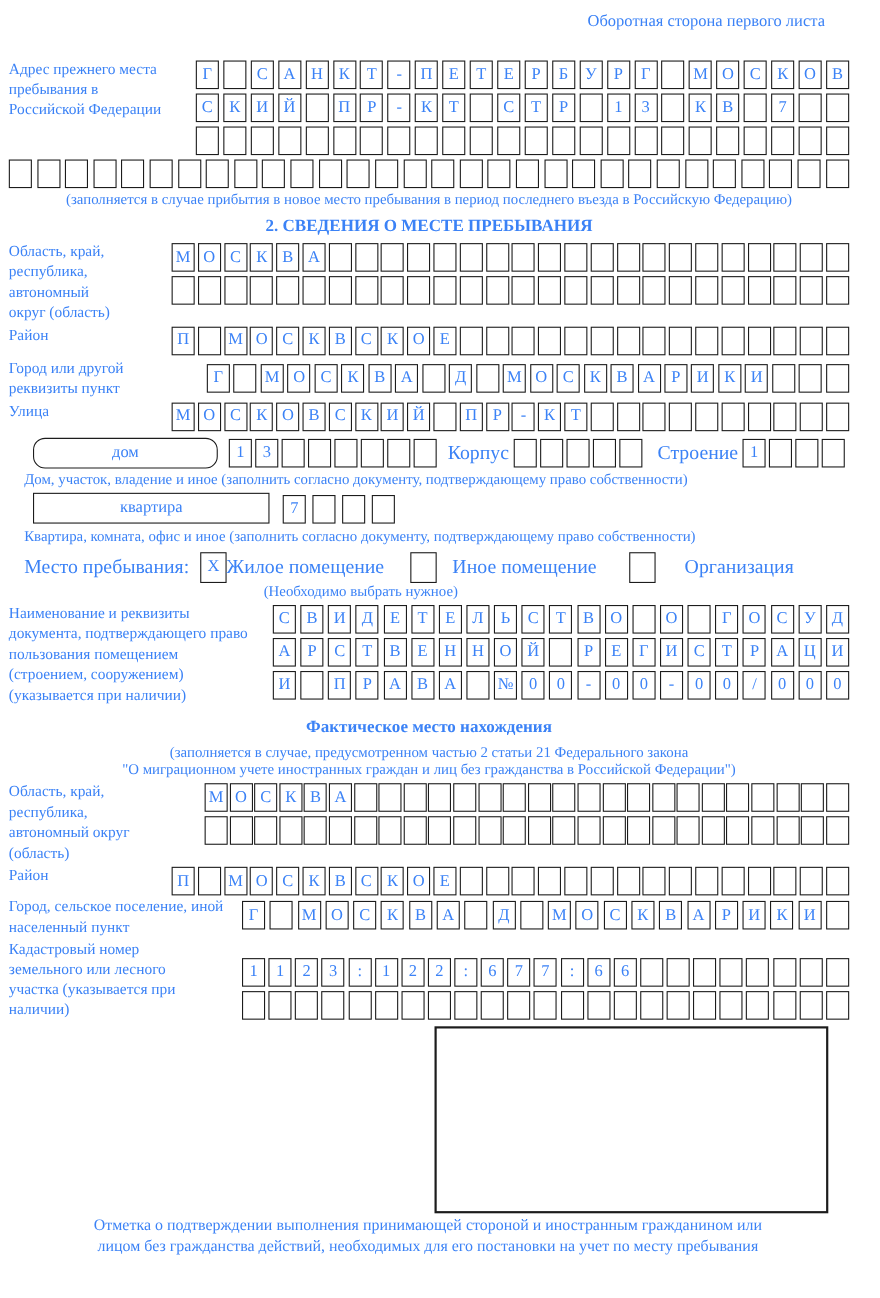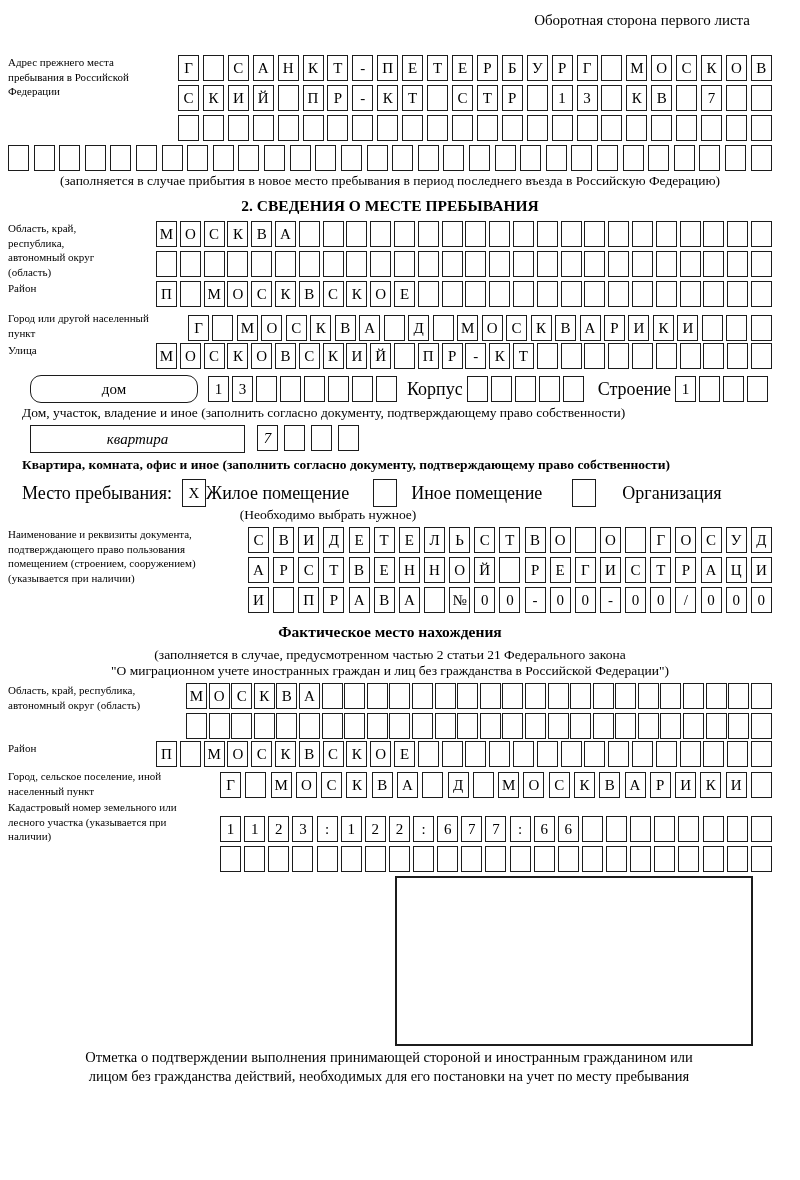--- a/index.html
+++ b/index.html
@@ -1,24 +1,24 @@
 <!DOCTYPE html>
 <html><head>
 <meta charset="utf-8">
 <style>
   * { margin:0; padding:0; box-sizing:border-box; }
   html,body { background:#fff; }
   .page {
     width:780px; height:1180px; overflow:hidden; background:#fff;
-    font-family:"Liberation Serif","DejaVu Serif",serif; color:#000000;
+    font-family:"Liberation Serif","DejaVu Serif",serif; color:#3b82f6;
     padding:12px 8px 0 8px; position:relative;
   }
   .hdr-note { text-align:right; font-size:15px; padding-right:22px; }
   .frow { display:flex; align-items:flex-start; }
-  .lbl { font-size:11px; line-height:1.32; flex-shrink:0; }
+  .lbl { font-size:14px; line-height:1.32; flex-shrink:0; }
   .rows-col { flex:1; display:flex; flex-direction:column; gap:4px; }
   .boxes { display:flex; justify-content:space-between; flex:1; }
   .boxes-fixed { display:flex; gap:3px; }
   .cb {
     width:21px; height:26px; border:1.7px solid #1c1c1c;
     display:flex; align-items:center; justify-content:center;
     font-size:15px; line-height:1; flex-shrink:0; background:#fff;
   }
   .note { font-size:13.5px; text-align:center; }
   .sec-title { font-size:15.5px; font-weight:bold; text-align:center; }
@@ -246,21 +246,21 @@
         <div class="cb"></div>
         <div class="cb"></div>
         <div class="cb"></div>
         <div class="cb"></div>
         <div class="cb"></div>
         <div class="cb"></div>
       </div>
   </div>
 
   <div class="frow mt4">
-    <div class="lbl" style="width:180px; padding-right:14px;">Город или другой населенный пункт</div>
+    <div class="lbl" style="width:180px; padding-right:14px;">Город или другой реквизиты пункт</div>
     <div class="boxes" style="margin-top:4px;">
         <div class="cb">Г</div>
         <div class="cb"></div>
         <div class="cb">М</div>
         <div class="cb">О</div>
         <div class="cb">С</div>
         <div class="cb">К</div>
         <div class="cb">В</div>
         <div class="cb">А</div>
         <div class="cb"></div>
@@ -337,30 +337,30 @@
     <div class="inline-lbl" style="margin-left:14px; margin-right:4px;">Строение</div>
     <div class="boxes-fixed">
         <div class="cb">1</div>
         <div class="cb"></div>
         <div class="cb"></div>
         <div class="cb"></div>
       </div>
   </div>
   <div class="note mt2" style="text-align:left; padding-left:14px;">Дом, участок, владение и иное (заполнить согласно документу, подтверждающему право собственности)</div>
 
-  <div class="frow mt4" style="margin-left:22px; align-items:flex-start;font-style:italic;">
+  <div class="frow mt4" style="margin-left:22px; align-items:flex-end;">
     <div class="widebox" style="width:215px;">квартира</div>
     <div class="boxes-fixed" style="margin-left:12px; gap:6px;">
         <div class="cb">7</div>
         <div class="cb"></div>
         <div class="cb"></div>
         <div class="cb"></div>
       </div>
   </div>
-  <div class="note mt4" style="text-align:left; padding-left:14px;font-weight:bold;">Квартира, комната, офис и иное (заполнить согласно документу, подтверждающему право собственности)</div>
+  <div class="note mt4" style="text-align:left; padding-left:14px;">Квартира, комната, офис и иное (заполнить согласно документу, подтверждающему право собственности)</div>
 
   <div class="frow mt6" style="align-items:center; padding-left:14px;">
     <div class="inline-lbl">Место пребывания:</div>
     <div class="cb" style="width:24px; height:28px; margin-left:10px;">X</div>
     <div class="inline-lbl" style="font-family:Liberation Serif, serif;">Жилое помещение</div>
     <div class="cb" style="width:24px; height:28px; margin-left:24px;"></div>
     <div class="inline-lbl" style="margin-left:14px;">Иное помещение</div>
     <div class="cb" style="width:24px; height:28px; margin-left:30px;"></div>
     <div class="inline-lbl" style="margin-left:26px;">Организация</div>
   </div>

